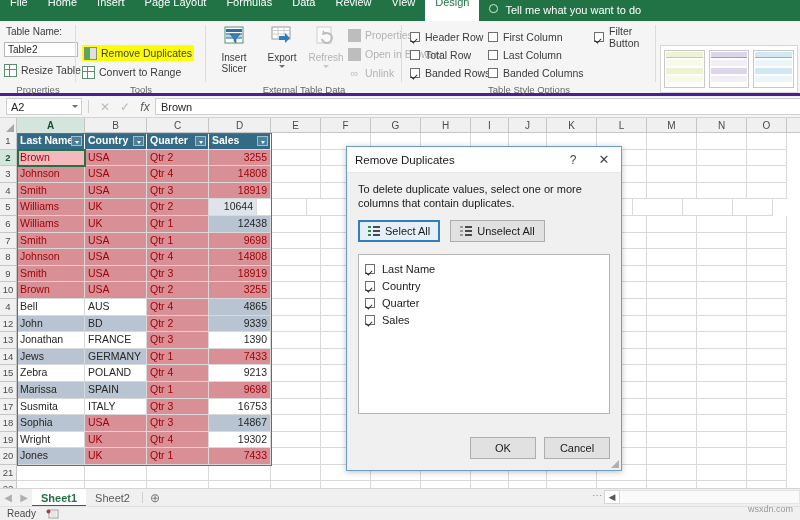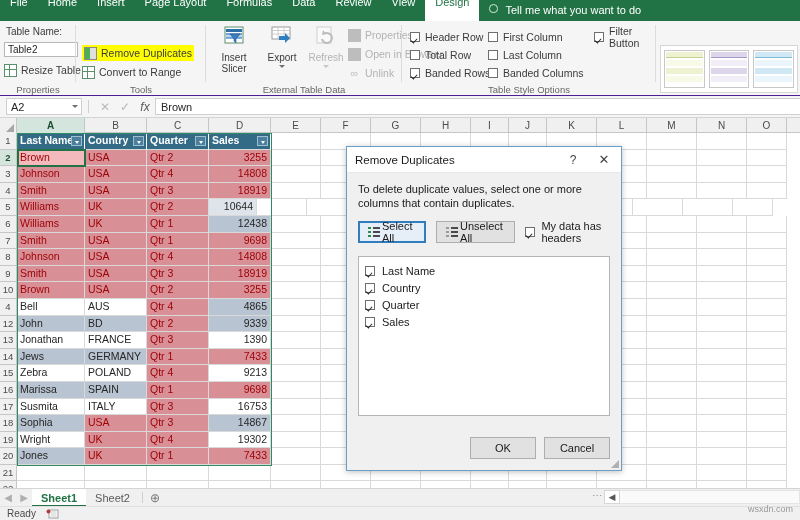--- a/index.html
+++ b/index.html
@@ -31,21 +31,21 @@
     position: relative; white-space: nowrap; margin-left: 4px; text-align: center;
   }
   .bulb {
     position:absolute; left:6px; top:4px; width:9px; height:9px;
     border:1px solid #cfe8da; border-radius:50% 50% 45% 45%;
   }
 
   
   .ribbon {
     position: absolute; left:0; top:21px; width:800px; height:75px;
-    background: #f5f5f5; border-bottom:1px solid #4c1d95;
+    background: #f5f5f5; border-bottom:3px solid #4c1d95;
   }
   .rgroup { position:absolute; top:0; height:75px; }
   .rgroup .glabel {
     position:absolute; bottom:1px; width:100%; text-align:center;
     font-size:9.5px; color:#666;
   }
   .rgroup .gsep {
     position:absolute; right:0; top:4px; bottom:14px; width:1px; background:#dcdcdc;
   }
 
@@ -813,24 +813,20 @@
           <span class="ic-list">
             <b style="top:1px;background:#9a9a9a;"></b>
               <i style="top:1px;"></i>
             <b style="top:5px;background:#9a9a9a;"></b>
               <i style="top:5px;"></i>
             <b style="top:9px;background:#9a9a9a;"></b>
               <i style="top:9px;"></i>
           </span>
           <span>Unselect All</span>
         </div>
-        <div class="chk-hdr">
-          <span class="box on"></span>
-          <span style="text-decoration:none;">My data has headers</span>
-        </div>
       </div>
       <div class="listbox">
         <div class="lb-item">
           <span class="box on"></span>
           <span>Last Name</span>
         </div>
         <div class="lb-item">
           <span class="box on"></span>
           <span>Country</span>
         </div>

